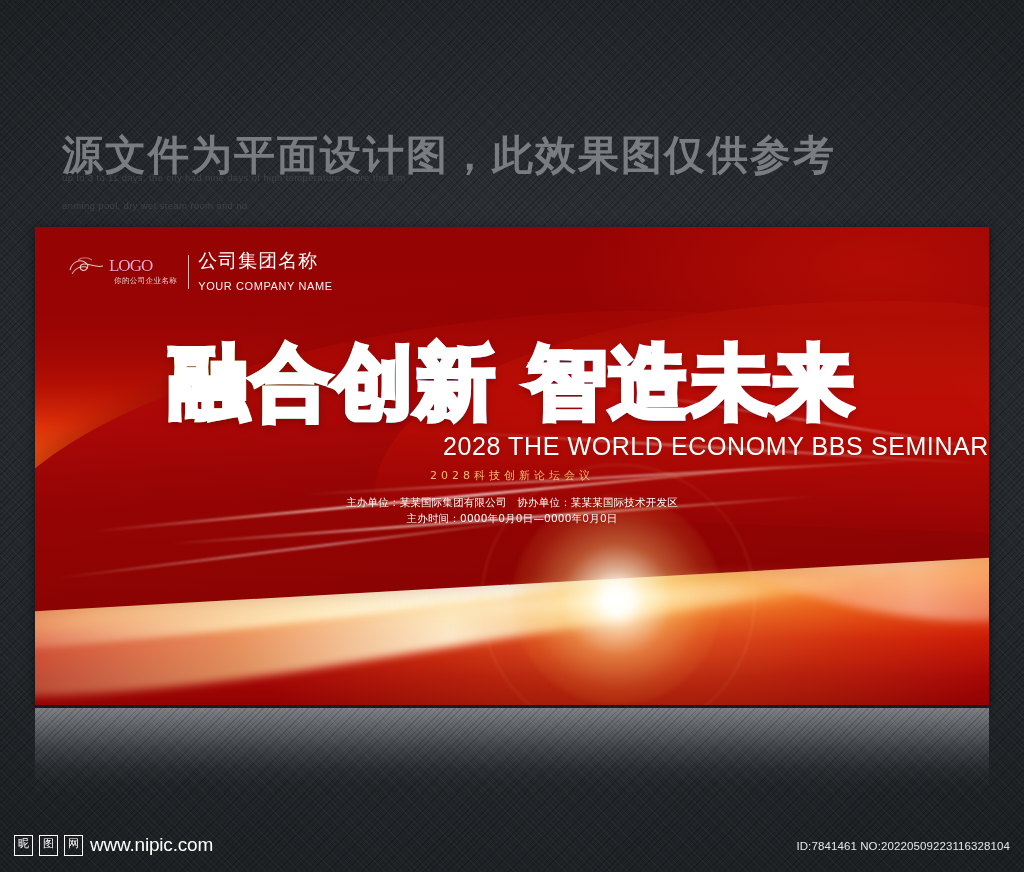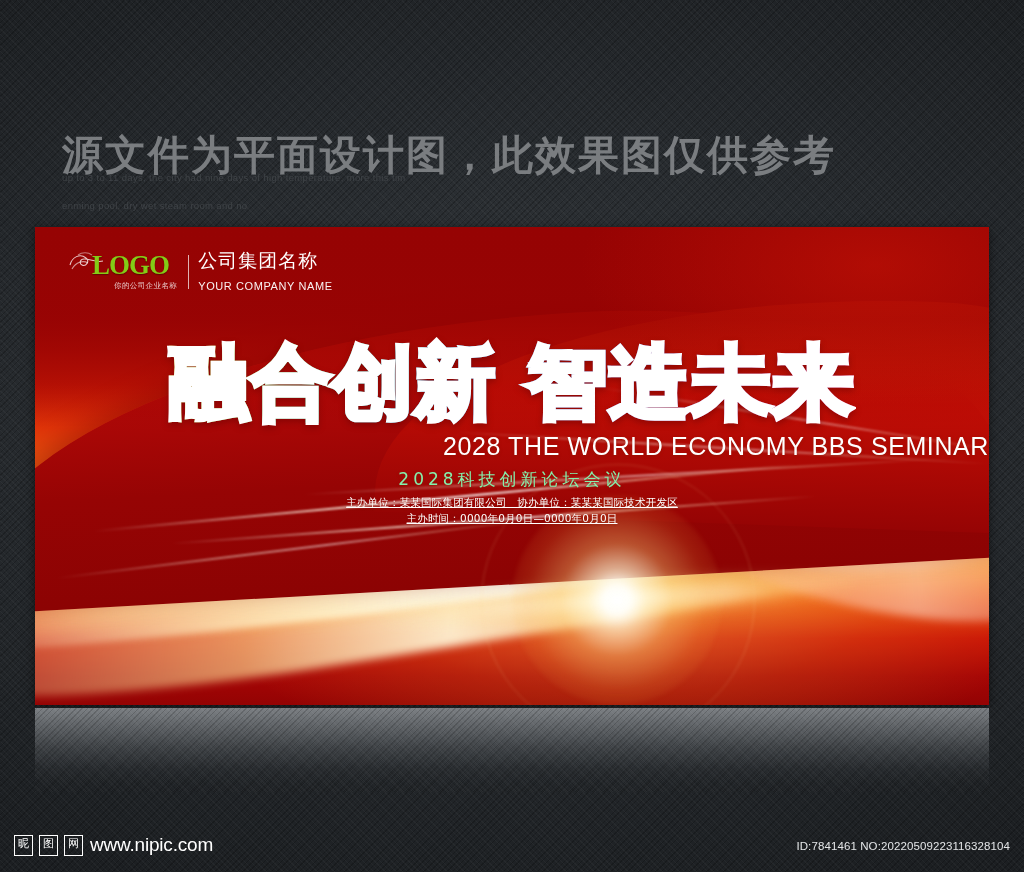--- a/index.html
+++ b/index.html
@@ -232,24 +232,24 @@
     padding-right: 2px;
   }
   #logo-swirl {
     position: absolute;
     left: -16px; top: -3px;
     width: 42px; height: 26px;
     color: rgba(255,255,255,.78);
   }
   #logo-word {
     font-family: "Liberation Serif", "DejaVu Serif", serif;
-    font-weight: 700;
-    font-size: 27px;
+    font-weight: 400;
+    font-size: 17px;
     letter-spacing: -1px;
-    color: #84cc16;
+    color: #f9a8d4;
     line-height: 1;
     position: relative;
     z-index: 2;
     text-shadow: 0 1px 1px rgba(0,0,0,.35);
   }
   #logo-sub {
     font-family: "DejaVu Sans", sans-serif;
     font-size: 7.5px;
     color: rgba(255,255,255,.78);
     letter-spacing: .4px;
@@ -326,36 +326,35 @@
     font-size: 25px;
     letter-spacing: .6px;
     color: #ffffff;
     text-shadow: 0 1px 3px rgba(130,25,0,.55);
   }
   #sub-zh {
     position: absolute;
     left: 0; right: 0; top: 241px;
     text-align: center;
     font-family: "DejaVu Sans", sans-serif;
-    font-size: 17px;
+    font-size: 11px;
     letter-spacing: 4px;
-    color: #86efac;
+    color: #fdba74;
     text-shadow: 0 1px 3px rgba(130,25,0,.5);
   }
   .credit {
     position: absolute;
     left: 0; right: 0;
     text-align: center;
     font-family: "DejaVu Sans", sans-serif;
     font-size: 10.5px;
     letter-spacing: .2px;
     color: #ffffff;
     text-shadow: 0 1px 2px rgba(130,25,0,.5);
     white-space: nowrap;
-    text-decoration: underline;
   }
   #credit-1 { top: 269px; }
   #credit-2 { top: 285px; }
 
   
   #reflection {
     position: absolute;
     left: 35px;
     top: 708px;
     width: 954px;

